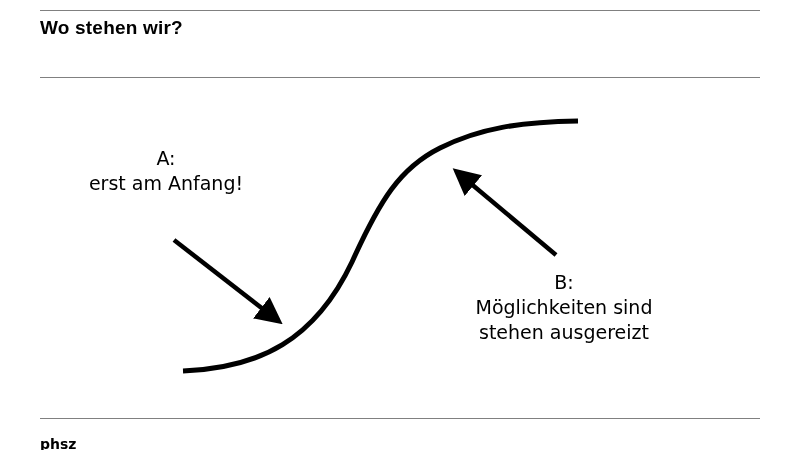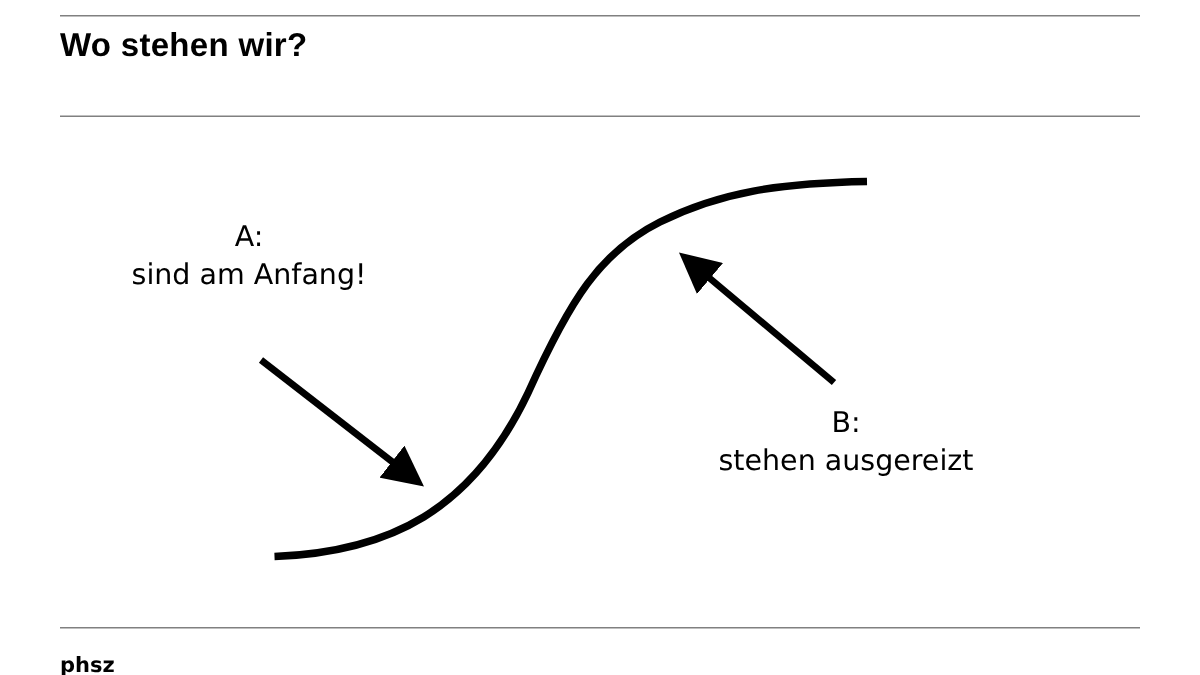--- a/index.html
+++ b/index.html
@@ -1,18 +1,18 @@
 <!DOCTYPE html>
 <html><head>
 <meta charset="utf-8">
 <style>
   html, body { margin:0; padding:0; background:#ffffff; }
   body { width:800px; height:450px; position:relative; overflow:hidden; font-family:"Liberation Sans", sans-serif; color:#000; }
   .rule { position:absolute; left:40px; width:720px; height:1px; background:#808080; }
-  .title { position:absolute; left:40px; top:17px; font-family:"Liberation Sans", sans-serif; font-weight:bold; font-size:22px; letter-spacing:0.2px; }
+  .title { position:absolute; left:40px; top:17px; font-family:"Liberation Sans", sans-serif; font-weight:bold; font-size:19px; letter-spacing:0.2px; }
   .footer { position:absolute; left:40px; top:436px; font-family:"DejaVu Sans", sans-serif; font-weight:bold; font-size:14px; }
   .label { position:absolute; text-align:center; font-family:"DejaVu Sans", sans-serif; font-size:19px; line-height:25px; }
   .label div { white-space:nowrap; }
   svg.diagram { position:absolute; left:0; top:0; }
 </style>
 </head>
 <body>
 
 <div class="rule" style="top:10px;"></div>
 <div class="title">Wo stehen wir?</div>
@@ -24,22 +24,23 @@
       <path d="M0,0 L6,3 L0,6 z" fill="#000"></path>
     </marker>
   </defs>
   <path d="M183,371 C260,368 315,340 352,262 C380,200 400,168 440,148 C480,128 520,122 578,121" fill="none" stroke="#000" stroke-width="5" stroke-linecap="butt"></path>
   <line x1="174" y1="240" x2="272" y2="316" stroke="#000" stroke-width="4.5" marker-end="url(#ah)"></line>
   <line x1="556" y1="255" x2="463" y2="177" stroke="#000" stroke-width="4.5" marker-end="url(#ah)"></line>
 </svg>
 
 <div class="label" style="left:66px; top:146px; width:200px;">
   <div>A:</div>
-  <div>sind am Anfang!</div>
+  <div>erst am Anfang!</div>
 </div>
 
 <div class="label" style="left:444px; top:270px; width:240px;">
   <div>B:</div>
+  <div>Möglichkeiten sind</div>
   <div>stehen ausgereizt</div>
 </div>
 
 <div class="rule" style="top:418px;"></div>
 <div class="footer">phsz</div>
 
 </body></html>

